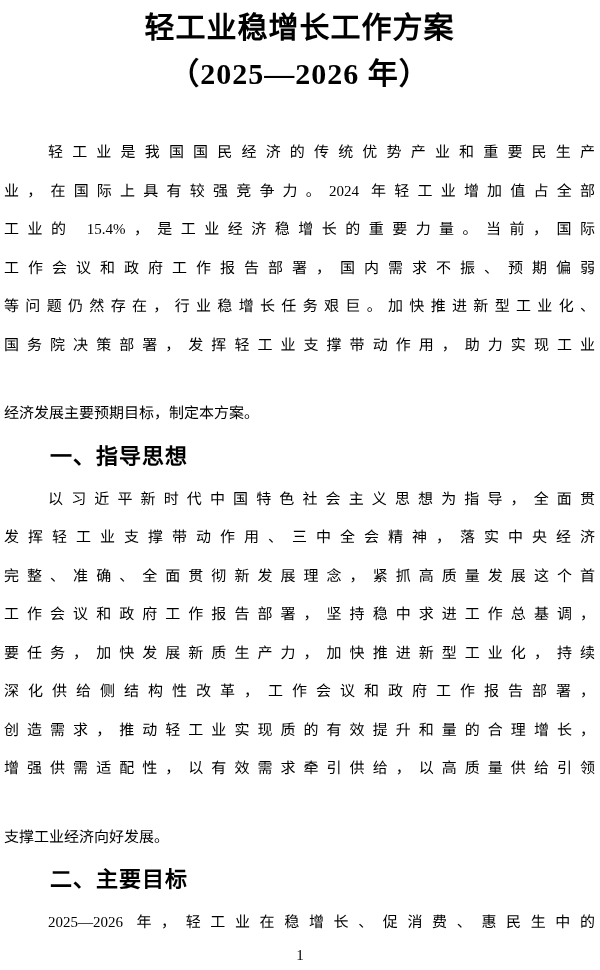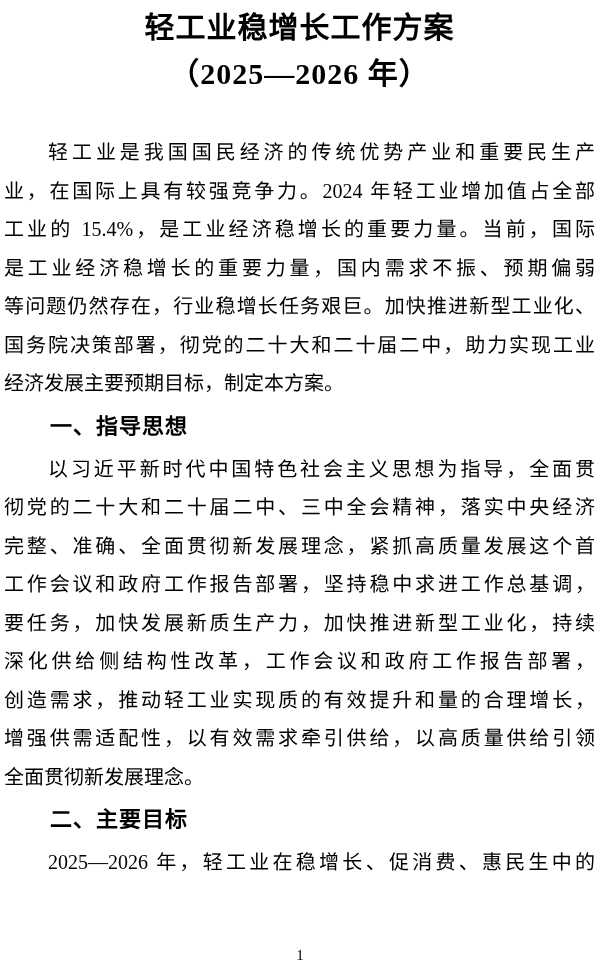--- a/index.html
+++ b/index.html
@@ -36,34 +36,35 @@
   }
 
   
   .doc-content {
     margin-top: 36px;
   }
 
   .line {
     height: 38.5px;
     line-height: 38.5px;
-    font-size: 20px;
+    font-size: 15px;
     text-align: justify;
     text-align-last: justify;
     text-justify: inter-character;
     white-space: nowrap;
     overflow: hidden;
   }
 
   .line.first-line {
     padding-left: 44px;   
   }
 
   .line.para-end {
     text-align-last: left;
+    margin-top: 30px;
   }
 
   .heading {
     height: 47px;
     line-height: 47px;
     padding-left: 46px;
     font-size: 22px;
     font-weight: bold;
     font-family: "Liberation Sans", sans-serif;
     text-align: center;
@@ -91,36 +92,36 @@
   <div class="doc-title">
     <div>轻工业稳增长工作方案</div>
     <div>（2025—2026 年）</div>
   </div>
 
   <div class="doc-content">
       <div class="paragraph">
         <div class="line first-line">轻工业是我国国民经济的传统优势产业和重要民生产</div>
         <div class="line">业，在国际上具有较强竞争力。2024 年轻工业增加值占全部</div>
         <div class="line">工业的 15.4%，是工业经济稳增长的重要力量。当前，国际</div>
-        <div class="line">是工业经济稳增长的重要力量，国内需求不振、预期偏弱</div>
+        <div class="line">工作会议和政府工作报告部署，国内需求不振、预期偏弱</div>
         <div class="line">等问题仍然存在，行业稳增长任务艰巨。加快推进新型工业化、</div>
-        <div class="line">国务院决策部署，彻党的二十大和二十届二中，助力实现工业</div>
+        <div class="line">国务院决策部署，发挥轻工业支撑带动作用，助力实现工业</div>
         <div class="line para-end">经济发展主要预期目标，制定本方案。</div>
       </div>
       <div class="heading">一、指导思想</div>
       <div class="paragraph">
         <div class="line first-line">以习近平新时代中国特色社会主义思想为指导，全面贯</div>
-        <div class="line">彻党的二十大和二十届二中、三中全会精神，落实中央经济</div>
+        <div class="line">发挥轻工业支撑带动作用、三中全会精神，落实中央经济</div>
         <div class="line">完整、准确、全面贯彻新发展理念，紧抓高质量发展这个首</div>
         <div class="line">工作会议和政府工作报告部署，坚持稳中求进工作总基调，</div>
         <div class="line">要任务，加快发展新质生产力，加快推进新型工业化，持续</div>
         <div class="line">深化供给侧结构性改革，工作会议和政府工作报告部署，</div>
         <div class="line">创造需求，推动轻工业实现质的有效提升和量的合理增长，</div>
         <div class="line">增强供需适配性，以有效需求牵引供给，以高质量供给引领</div>
-        <div class="line para-end">全面贯彻新发展理念。</div>
+        <div class="line para-end">支撑工业经济向好发展。</div>
       </div>
       <div class="heading">二、主要目标</div>
       <div class="paragraph">
         <div class="line first-line">2025—2026 年，轻工业在稳增长、促消费、惠民生中的</div>
       </div>
     </div>
 
   <div class="footer">1</div>
 
 </div>

